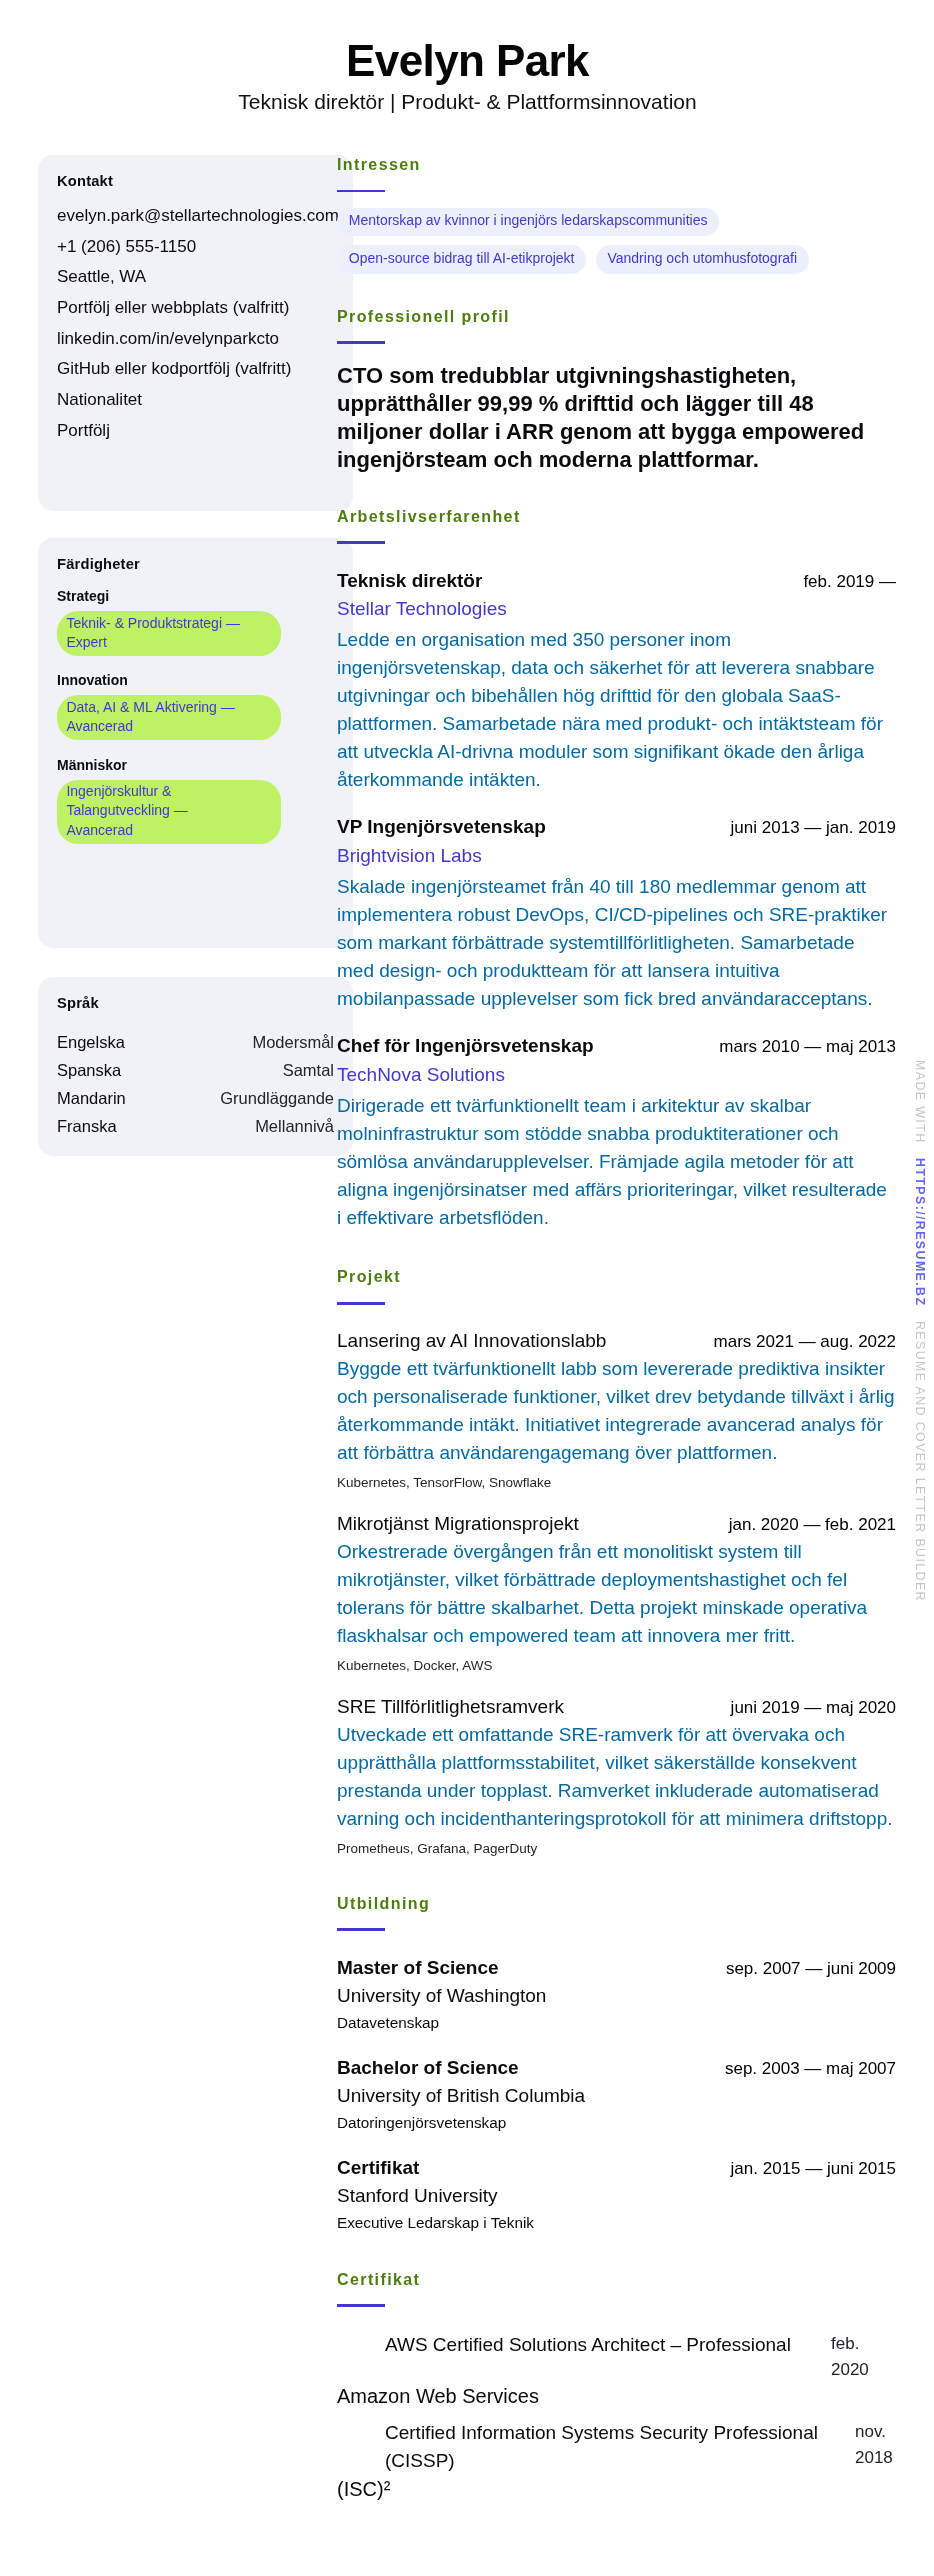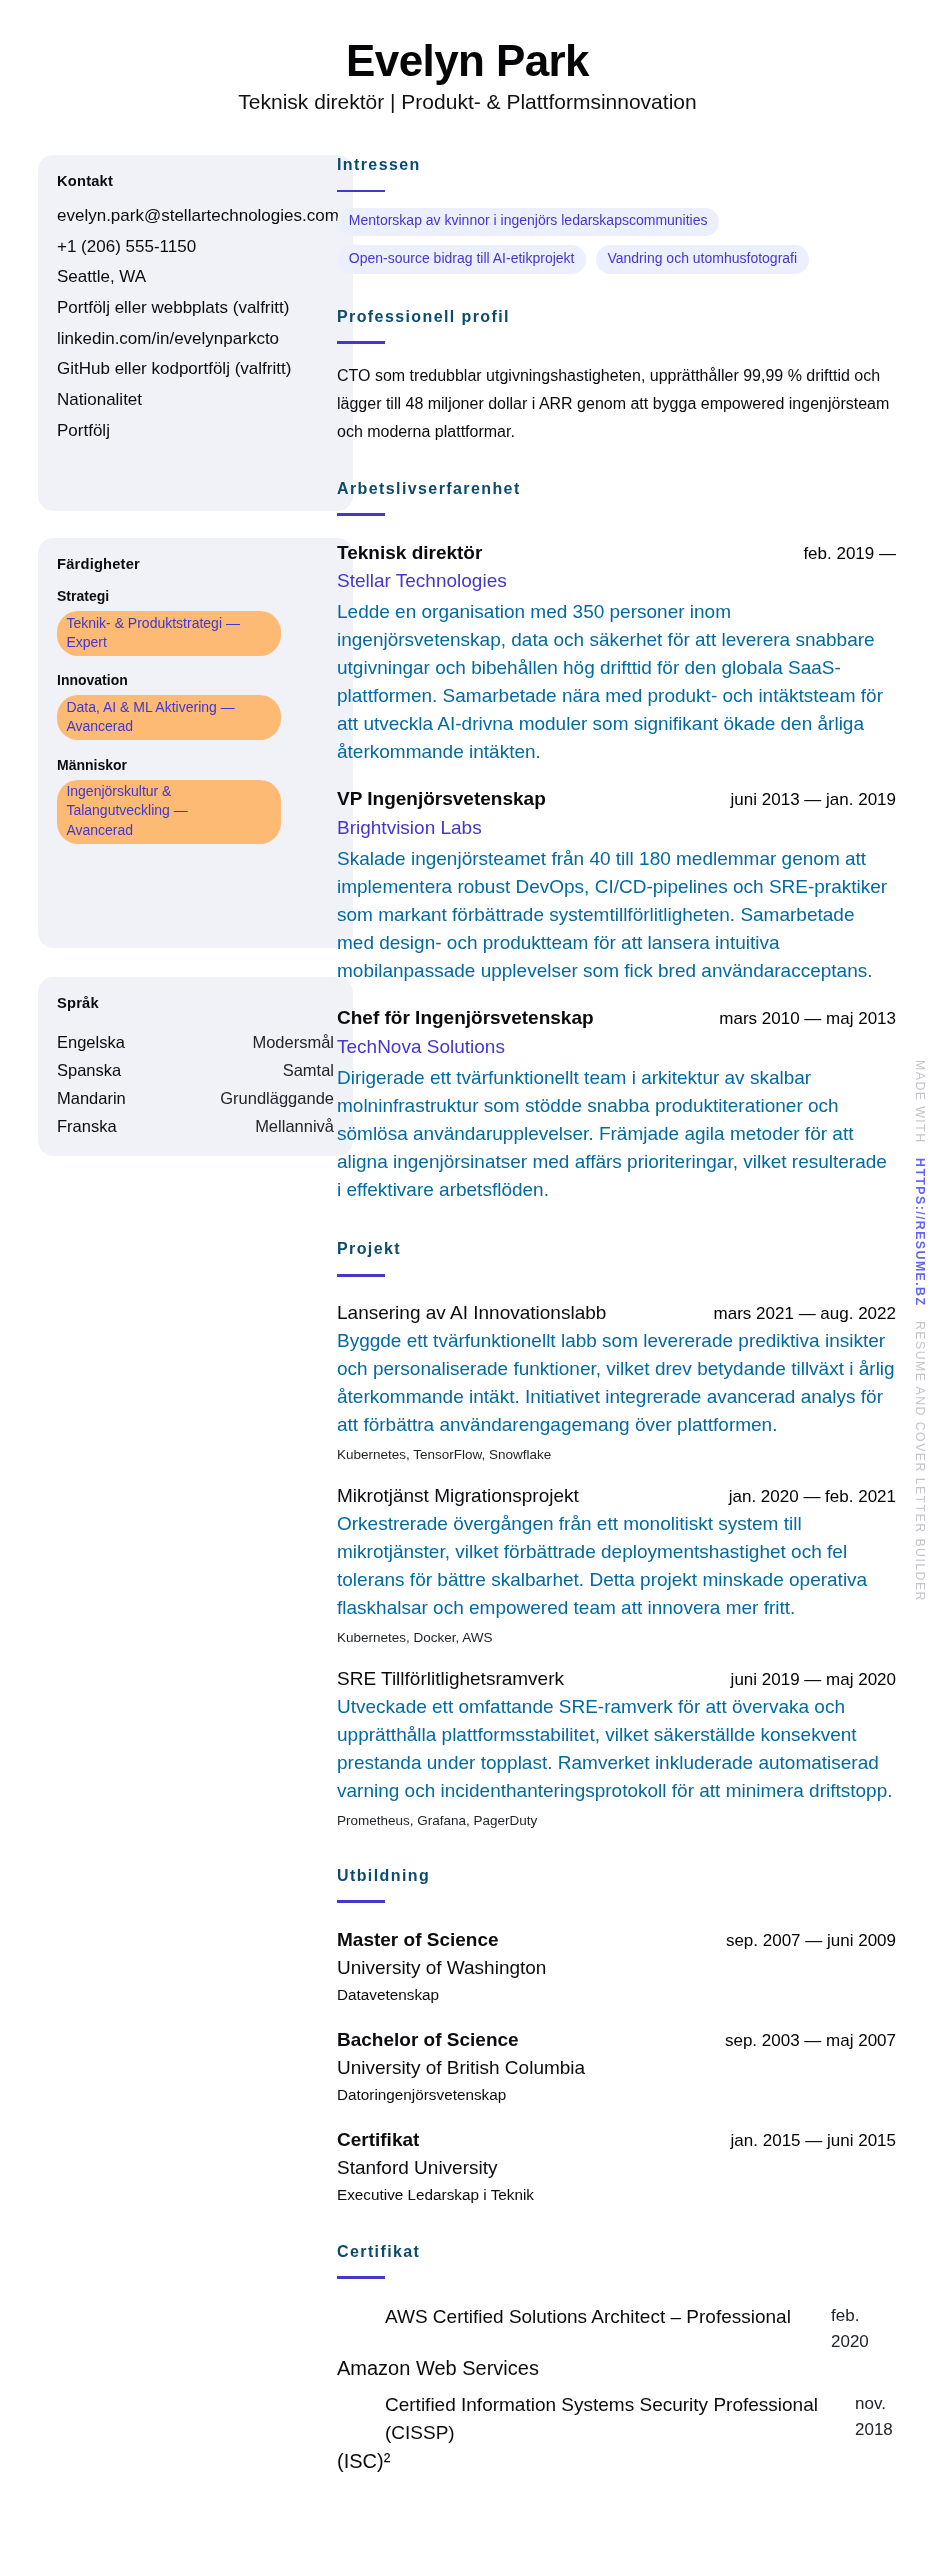--- a/index.html
+++ b/index.html
@@ -18,37 +18,37 @@
   .contact { top: 155px; height: 356px; }
   .contact .card-title { margin-top: 0; }
   .contact-list { margin-top: 15.3px; }
   .contact-item { font-size: 17px; line-height: 23px; color: #0b0b0f; margin-bottom: 7.7px; white-space: normal; word-break: normal; }
   .contact-item.nowrap { white-space: nowrap; overflow: visible; }
 
   .skills { top: 538px; height: 410px; }
   .skill-group { margin-top: 16.5px; }
   .skill-group:first-of-type { margin-top: 16.5px; }
   .skill-cat { font-size: 14px; font-weight: 700; color: #0b0b12; margin-bottom: 7px; }
-  .chip-side { display: block; background: #fdba74; color: #4338ca; border-radius: 21px; padding: 2.4px 13px 3.5px 9.4px;
+  .chip-side { display: block; background: #bef264; color: #4338ca; border-radius: 21px; padding: 2.4px 13px 3.5px 9.4px;
                font-size: 14px; line-height: 19.4px; width: 224px; }
 
   .langs { top: 977px; height: 179px; }
   .lang-list { margin-top: 17.7px; }
   .lang-row { display: flex; justify-content: space-between; font-size: 16.5px; line-height: 28px; }
   .lang-name { color: #0b0b0f; }
   .lang-level { color: #22242c; }
 
   
   .main { position: absolute; left: 337px; top: 153px; width: 559px; }
   .section { margin-bottom: 0; }
-  .sec-title { font-size: 16px; font-weight: 700; color: #0c4a6e; letter-spacing: 1.4px; line-height: 23.5px; }
+  .sec-title { font-size: 16px; font-weight: 700; color: #4d7c0f; letter-spacing: 1.4px; line-height: 23.5px; }
   .sec-rule { width: 48px; height: 2.9px; background: #4338ca; margin-top: 13px; }
   .chips { margin-top: 15.3px; display: flex; flex-wrap: wrap; gap: 9.4px 9.4px; }
   .chip { background: #eceffd; color: #4338ca; border-radius: 17.7px; padding: 4.7px 11.8px 5.9px 11.8px; font-size: 14px; line-height: 17.7px; }
-  .profile-text { margin-top: 22.4px; font-size: 16px; line-height: 28px; color: #0b0b0f; }
+  .profile-text { margin-top: 22.4px; font-size: 22px; line-height: 28px; color: #0b0b0f; font-weight: bold; }
   .entry { margin-top: 23.5px; }
   .entry-head { display: flex; justify-content: space-between; align-items: baseline; }
   .entry-title { font-size: 19px; font-weight: 700; color: #0b0b0f; line-height: 26px; }
   .entry-title.regular { font-weight: 400; }
   .entry-date { font-size: 17px; color: #000000; white-space: nowrap; line-height: 23.5px; }
   .entry-org { font-size: 19px; color: #4338ca; line-height: 27px; margin-top: 1.2px; }
   .entry-desc { font-size: 19px; line-height: 28px; color: #0369a1; margin-top: 4.7px; }
   .entry-tags { font-size: 13.5px; color: #1f2128; margin-top: 5.9px; line-height: 20px; }
   .edu-school { font-size: 19px; line-height: 27px; color: #0b0b0f; margin-top: 1.2px; }
   .edu-field { font-size: 15.3px; line-height: 23.5px; color: #0b0b0f; margin-top: 2.4px; }

